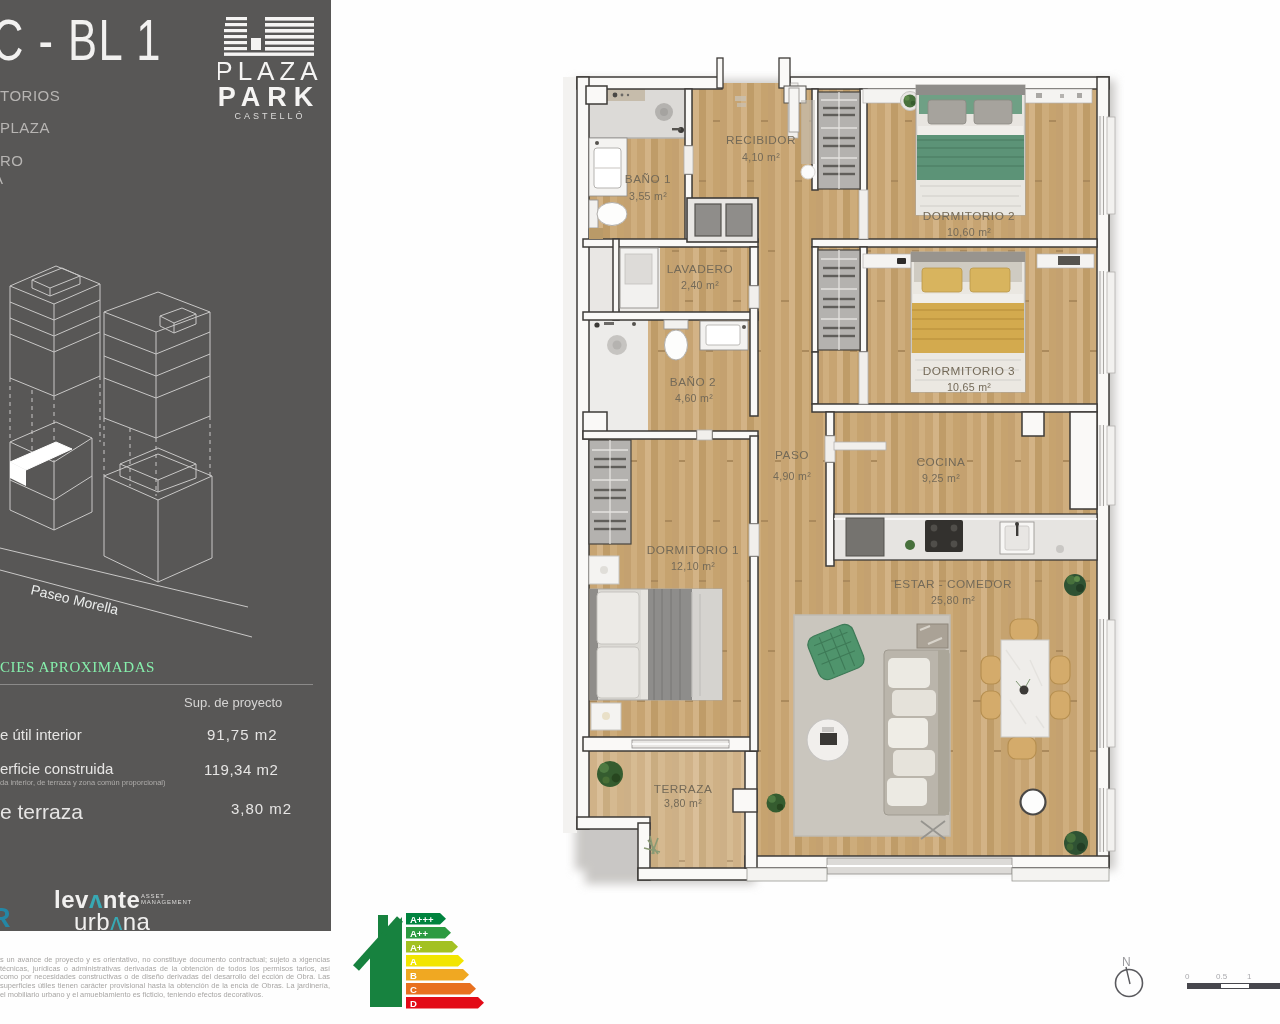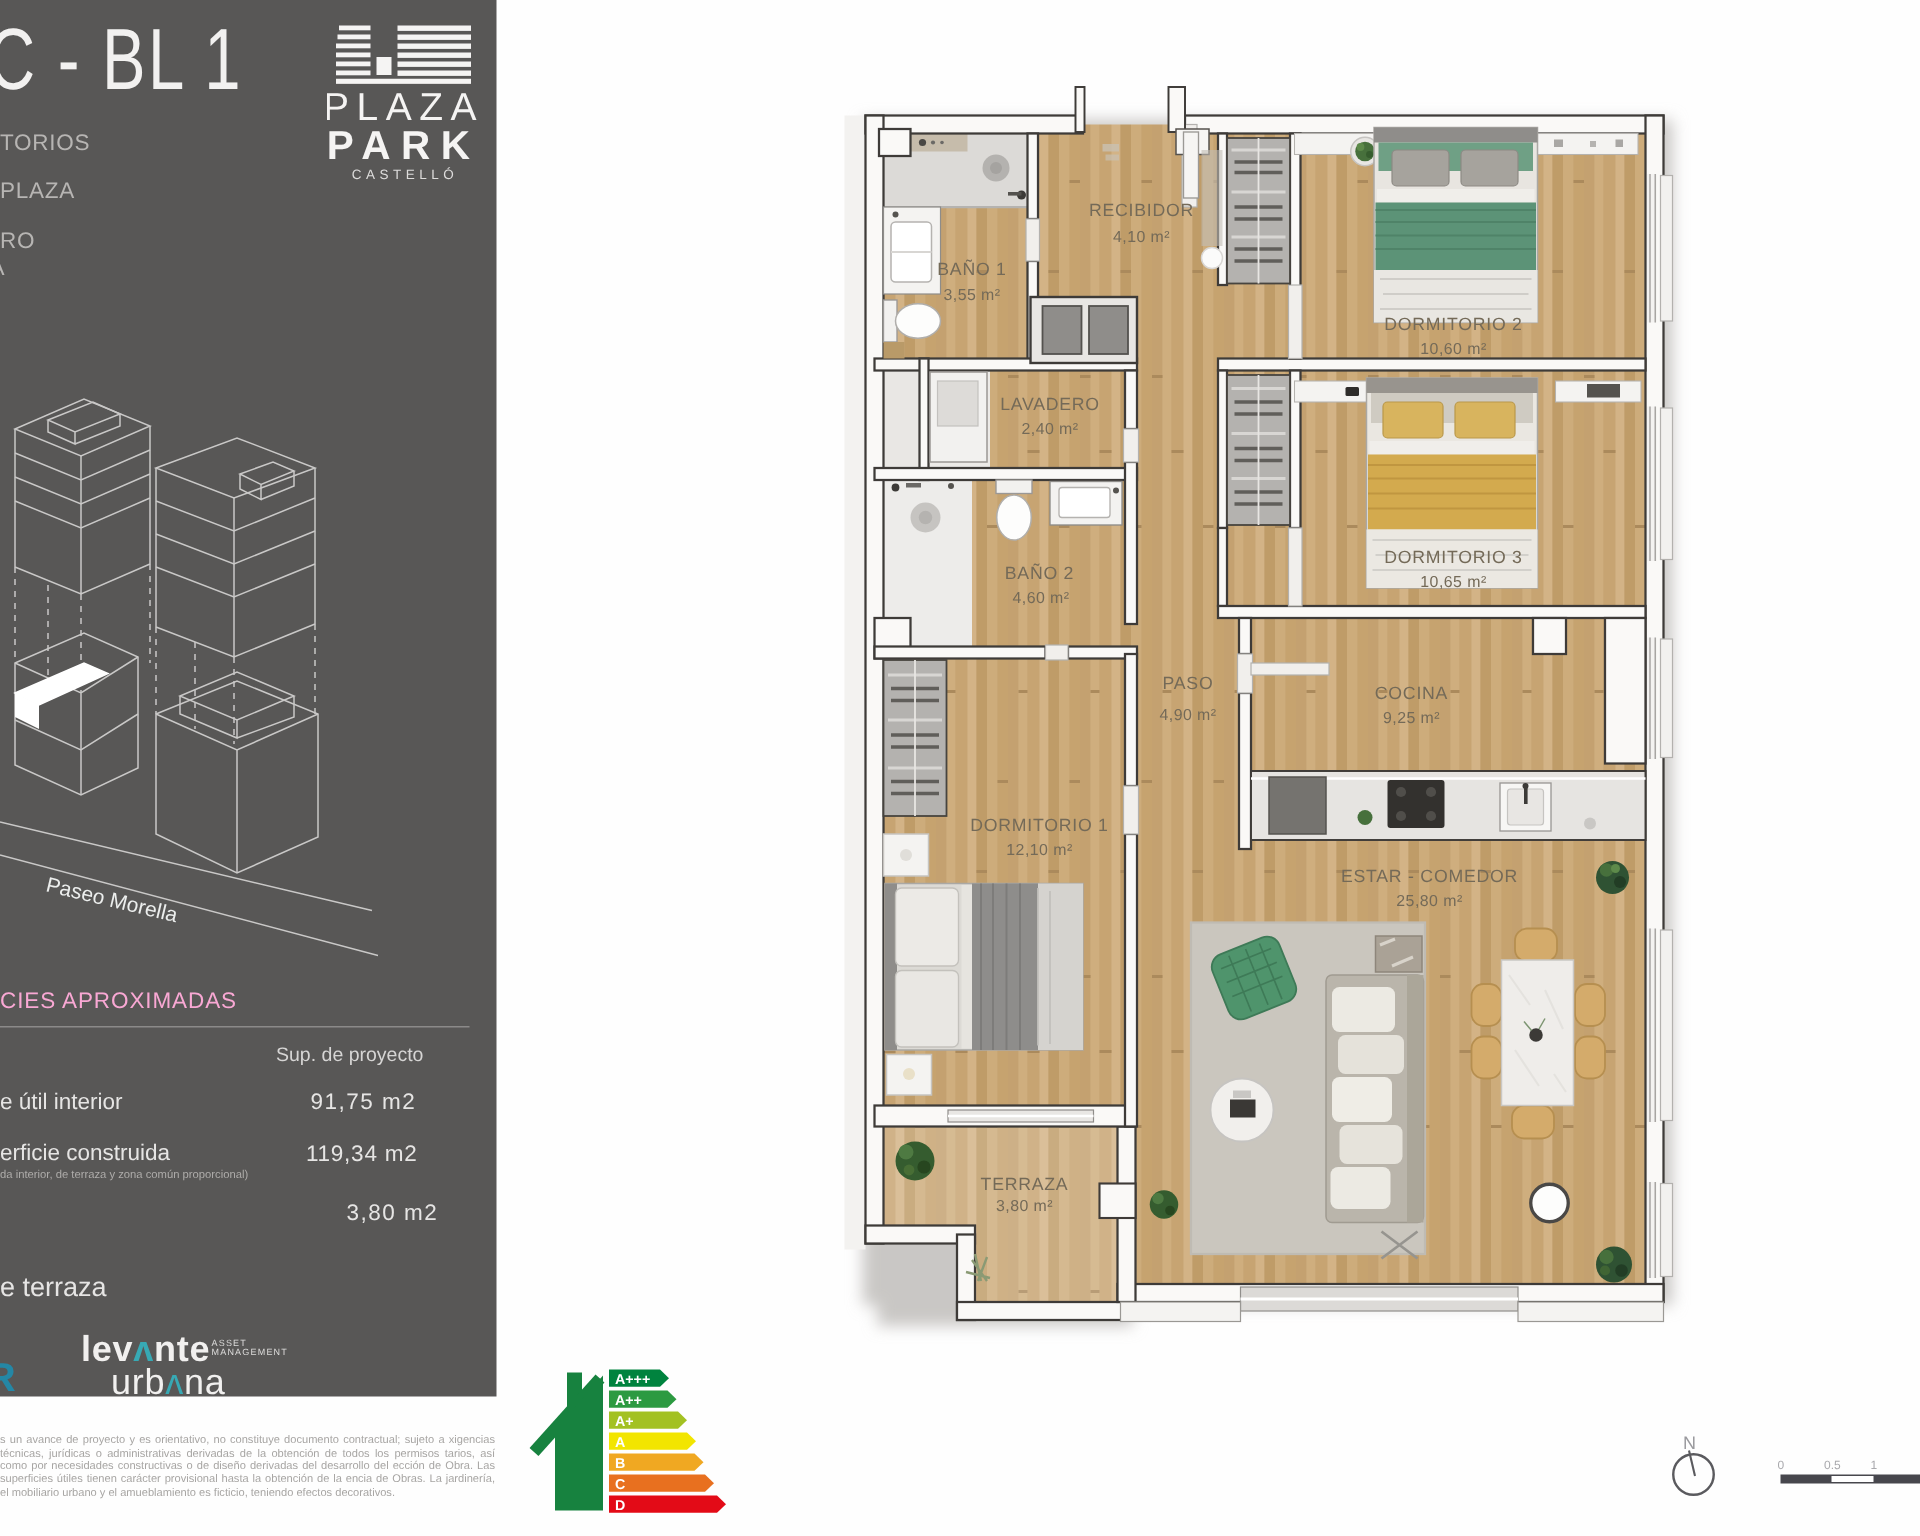--- a/index.html
+++ b/index.html
@@ -71,34 +71,34 @@
         <path d="M104 226 L158 204 L212 226 L212 308 L158 332 L104 306 Z"></path>
         <path d="M104 226 L158 250 L212 226 M158 250 L158 332"></path>
         <path d="M120 214 L158 198 L196 214 L158 230 Z M120 214 L120 226 L158 242 L158 230 M158 242 L196 228 L196 214"></path>
 
         <path d="M0 298 L248 357 M0 320 L252 387"></path>
       </g>
 
       <text x="30" y="344" fill="#eceeed" font-size="14" transform="rotate(13.5 30 344)" font-family="Liberation Sans,sans-serif">Paseo Morella</text>
     </svg>
 
-    <div style="position:absolute;left:0px;top:659px;color:#f9a8d4;font-size:15px;letter-spacing:0.6px;">CIES APROXIMADAS</div>
+    <div style="position:absolute;left:0px;top:659px;color:#86efac;font-size:15px;letter-spacing:0.6px;font-family:Liberation Serif, serif;">CIES APROXIMADAS</div>
 
     <div style="position:absolute;left:0px;top:684px;width:313px;height:1px;background:#8b8a89;"></div>
 
     <div style="position:absolute;left:184px;top:695px;color:#d6d5d4;font-size:13px;">Sup. de proyecto</div>
 
     <div style="position:absolute;left:0px;top:726px;color:#e6e5e4;font-size:15px;">e útil interior</div>
     <div style="position:absolute;left:207px;top:726px;color:#e6e5e4;font-size:15px;letter-spacing:1px;">91,75 m2</div>
 
     <div style="position:absolute;left:0px;top:760px;color:#e6e5e4;font-size:15px;">erficie construida</div>
     <div style="position:absolute;left:0px;top:778px;color:#aeacaa;font-size:7.5px;">da interior, de terraza y zona común proporcional)</div>
     <div style="position:absolute;left:204px;top:761px;color:#e6e5e4;font-size:15px;letter-spacing:0.5px;">119,34 m2</div>
 
-    <div style="position:absolute;left:0px;top:848px;color:#e6e5e4;font-size:18px;text-align:center;">e terraza</div>
+    <div style="position:absolute;left:0px;top:800px;color:#e6e5e4;font-size:21px;text-align:center;">e terraza</div>
     <div style="position:absolute;left:207px;top:800px;color:#e6e5e4;font-size:15px;letter-spacing:1px;margin-left:24px;">3,80 m2</div>
 
     <div style="position:absolute;left:-9px;top:903px;color:#2487a5;font-size:27px;font-weight:bold;">R</div>
 
     <div style="position:absolute;left:54px;top:886px;color:#f1f0ef;font-size:24px;font-weight:bold;letter-spacing:0.5px;">lev<span style="color:#37a9b4;">ʌ</span>nte</div>
     <div style="position:absolute;left:74px;top:908px;color:#f1f0ef;font-size:24px;font-weight:normal;letter-spacing:0.5px;">urb<span style="color:#37a9b4;">ʌ</span>na</div>
     <div style="position:absolute;left:141px;top:893px;color:#dcdbda;font-size:6px;letter-spacing:0.8px;">ASSET<br>MANAGEMENT</div>
 
     <div style="position:absolute;left:0px;top:956px;width:330px;color:#a7a5a3;font-size:7.4px;line-height:8.7px;text-align:justify;">s un avance de proyecto y es orientativo, no constituye documento contractual; sujeto a xigencias técnicas, jurídicas o administrativas derivadas de la obtención de todos los permisos tarios, así como por necesidades constructivas o de diseño derivadas del desarrollo del ección de Obra. Las superficies útiles tienen carácter provisional hasta la obtención de la encia de Obras. La jardinería, el mobiliario urbano y el amueblamiento es ficticio, teniendo efectos decorativos.</div>
   </div>

